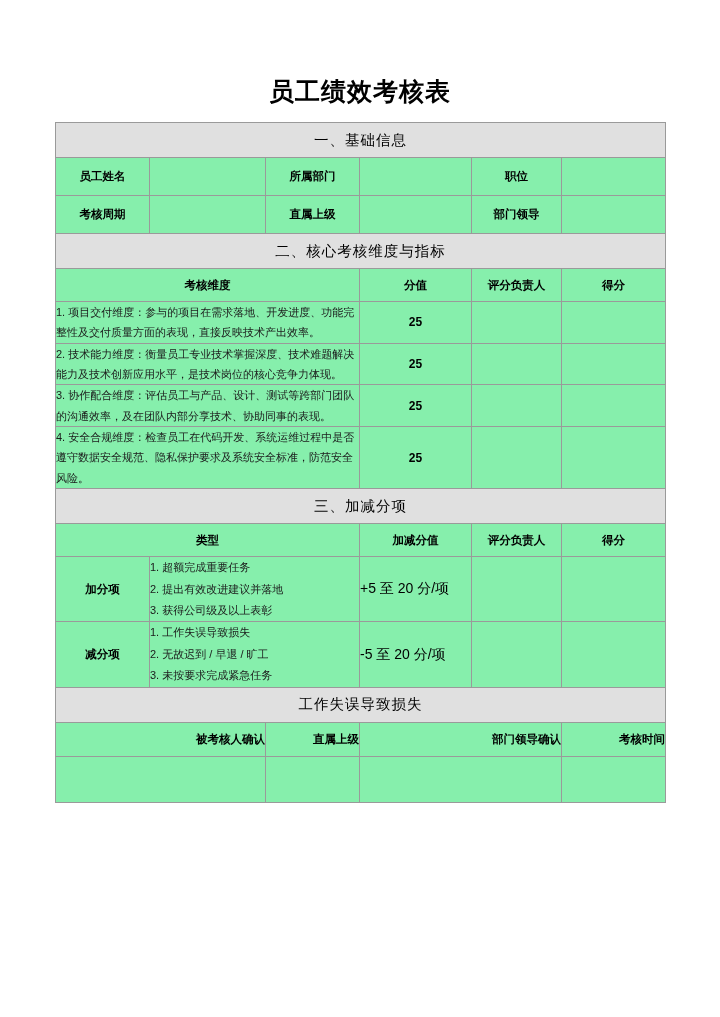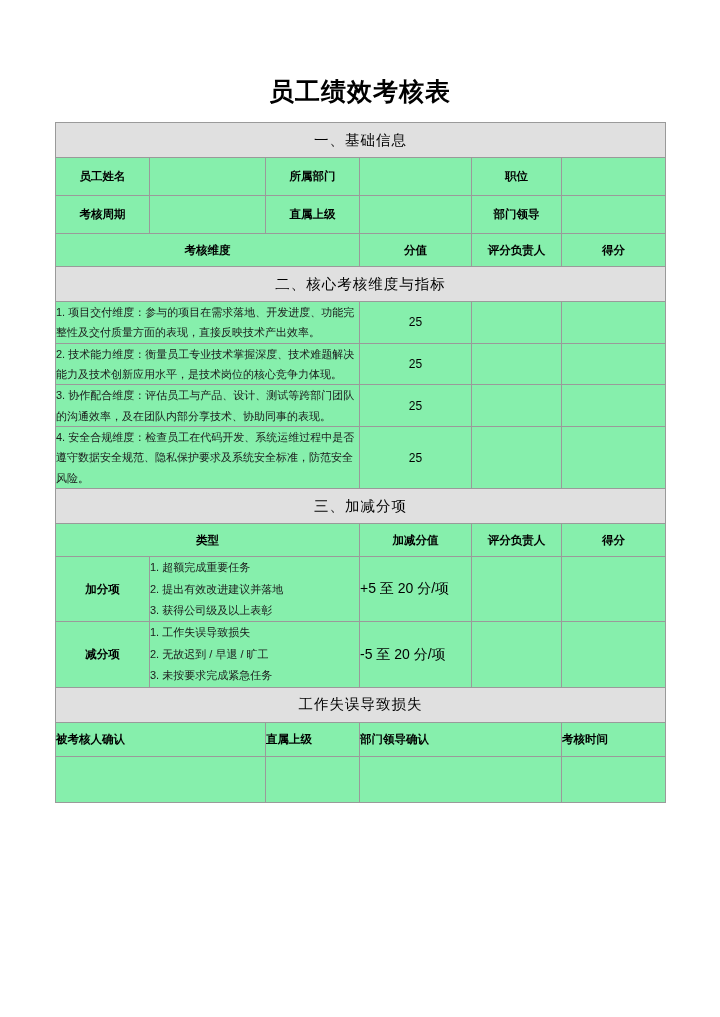--- a/index.html
+++ b/index.html
@@ -72,21 +72,21 @@
   }
   .dim-cell {
     text-align: left;
     font-size: 11px;
     line-height: 1.85;
     padding: 7px 9px 7px 8px;
     color: #1a1a1a;
   }
   .score-cell {
     text-align: center;
-    font-weight: normal;
+    font-weight: bold;
     font-size: 12px;
     color: #000000;
   }
   .adj-type {
     text-align: center;
     font-weight: bold;
     font-size: 11.5px;
     color: #000000;
   }
   .adj-items {
@@ -97,21 +97,21 @@
     color: #1a1a1a;
   }
   .adj-items div { white-space: nowrap; }
   .adj-val {
     text-align: left;
     font-weight: normal;
     font-size: 14px;
     color: #000000;
   }
   .sign-head {
-    text-align: left;
+    text-align: right;
     font-weight: bold;
     font-size: 11.5px;
     height: 33px;
     color: #000000;
   }
   .sign-blank { height: 45px; }
 </style>
 </head>
 <body>
 
@@ -144,27 +144,27 @@
       <tr>
         <td class="lbl">考核周期</td>
         <td class="blank"></td>
         <td class="lbl">直属上级</td>
         <td class="blank"></td>
         <td class="lbl">部门领导</td>
         <td class="blank"></td>
       </tr>
 
       <tr>
+        <td class="sec-head" colspan="6">二、核心考核维度与指标</td>
+      </tr>
+      <tr>
         <td class="col-head" colspan="3">考核维度</td>
         <td class="col-head">分值</td>
         <td class="col-head">评分负责人</td>
         <td class="col-head">得分</td>
-      </tr>
-      <tr>
-        <td class="sec-head" colspan="6">二、核心考核维度与指标</td>
       </tr>
 
       <tr>
         <td class="dim-cell" colspan="3">1. 项目交付维度：参与的项目在需求落地、开发进度、功能完整性及交付质量方面的表现，直接反映技术产出效率。</td>
         <td class="score-cell">25</td>
         <td class="blank"></td>
         <td class="blank"></td>
       </tr>
       <tr>
         <td class="dim-cell" colspan="3">2. 技术能力维度：衡量员工专业技术掌握深度、技术难题解决能力及技术创新应用水平，是技术岗位的核心竞争力体现。</td>

